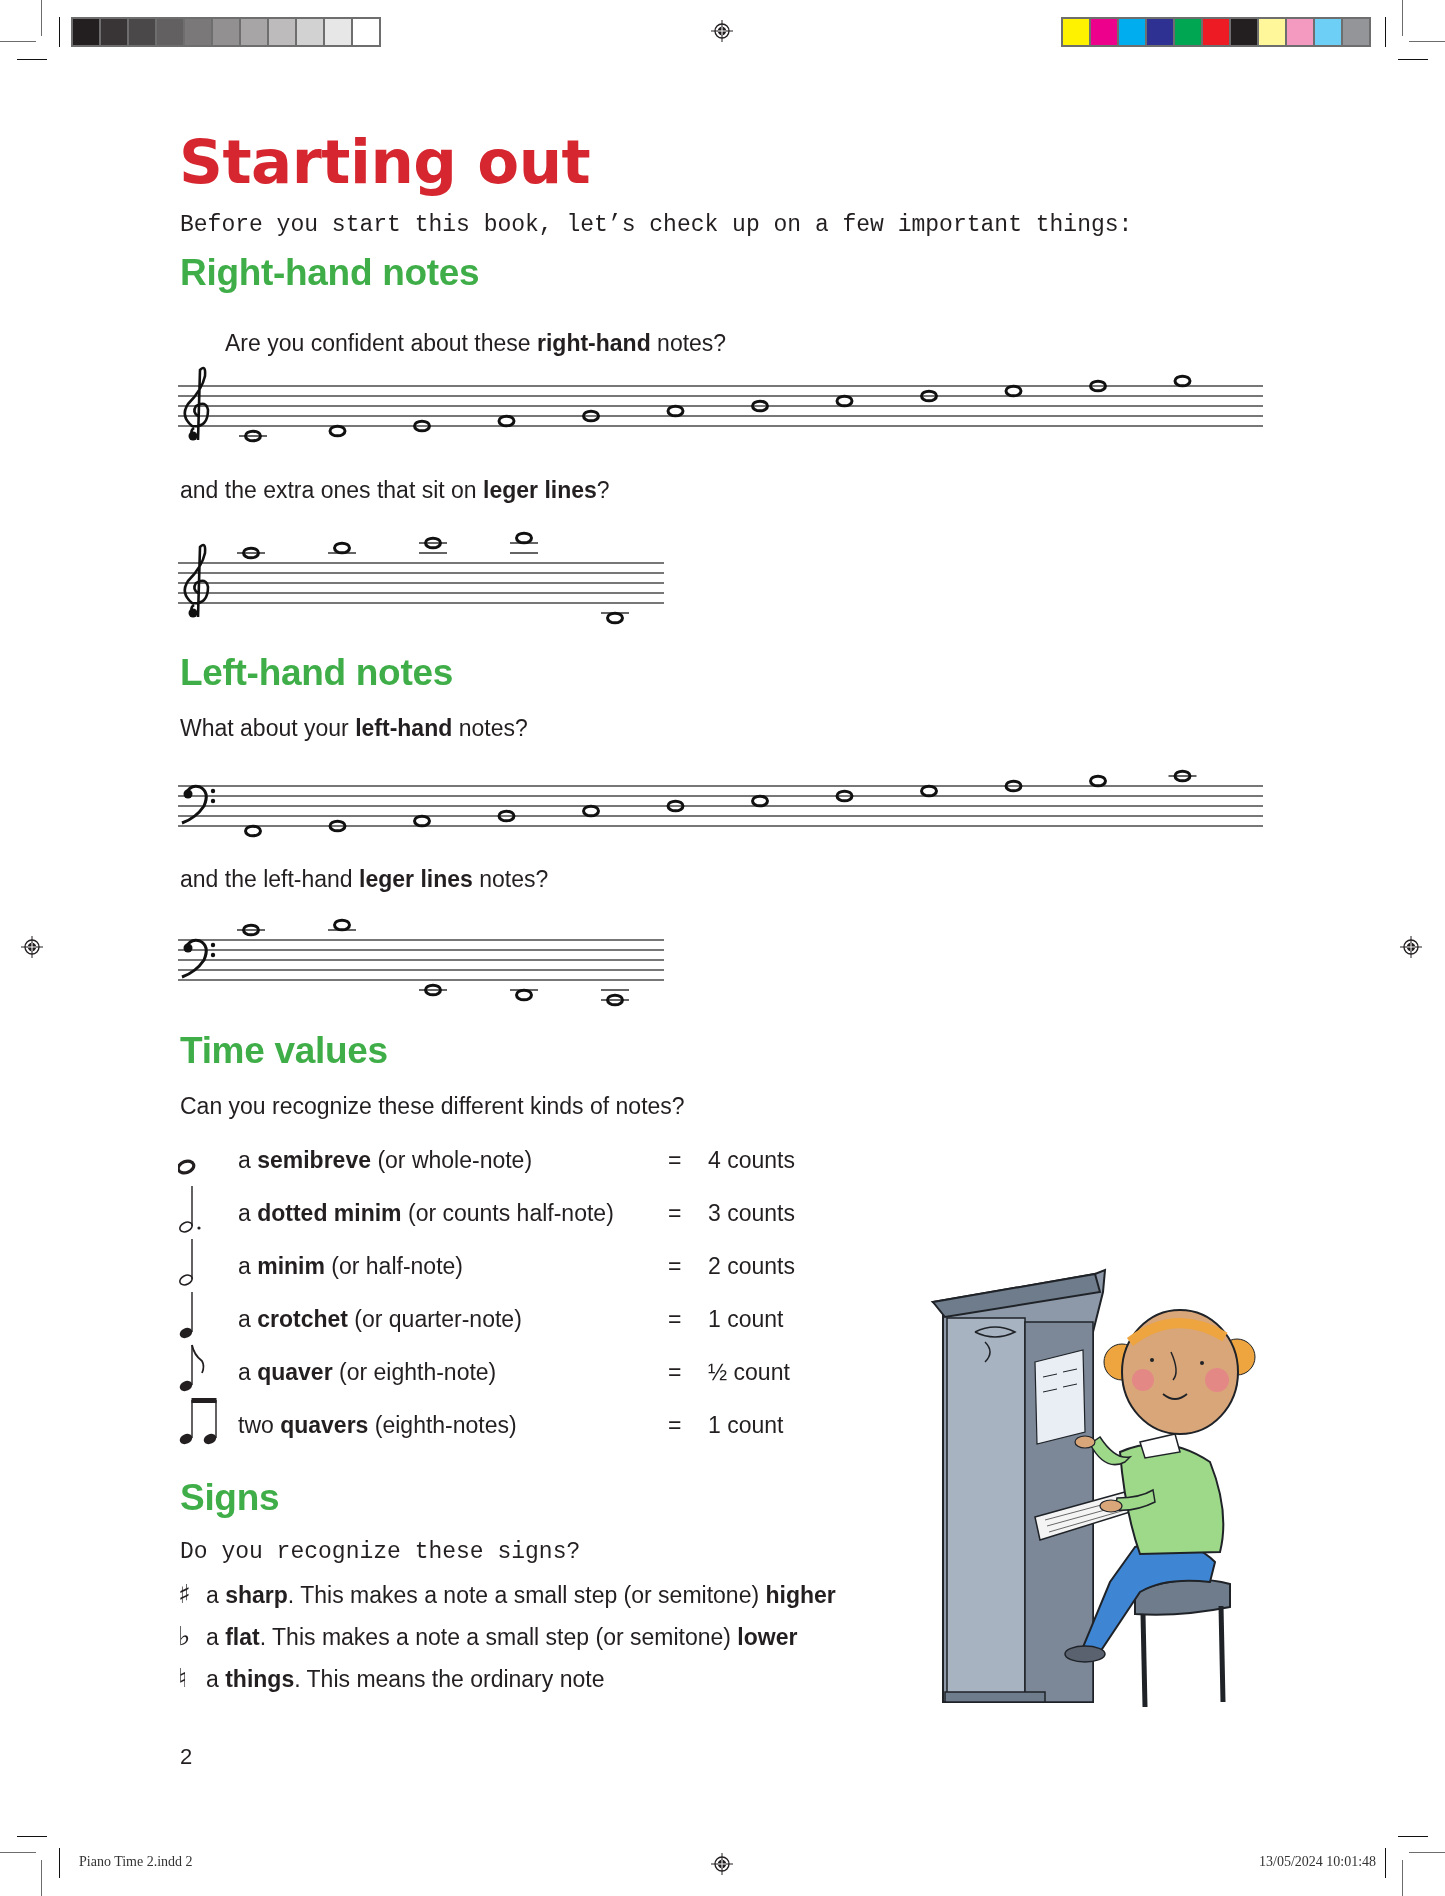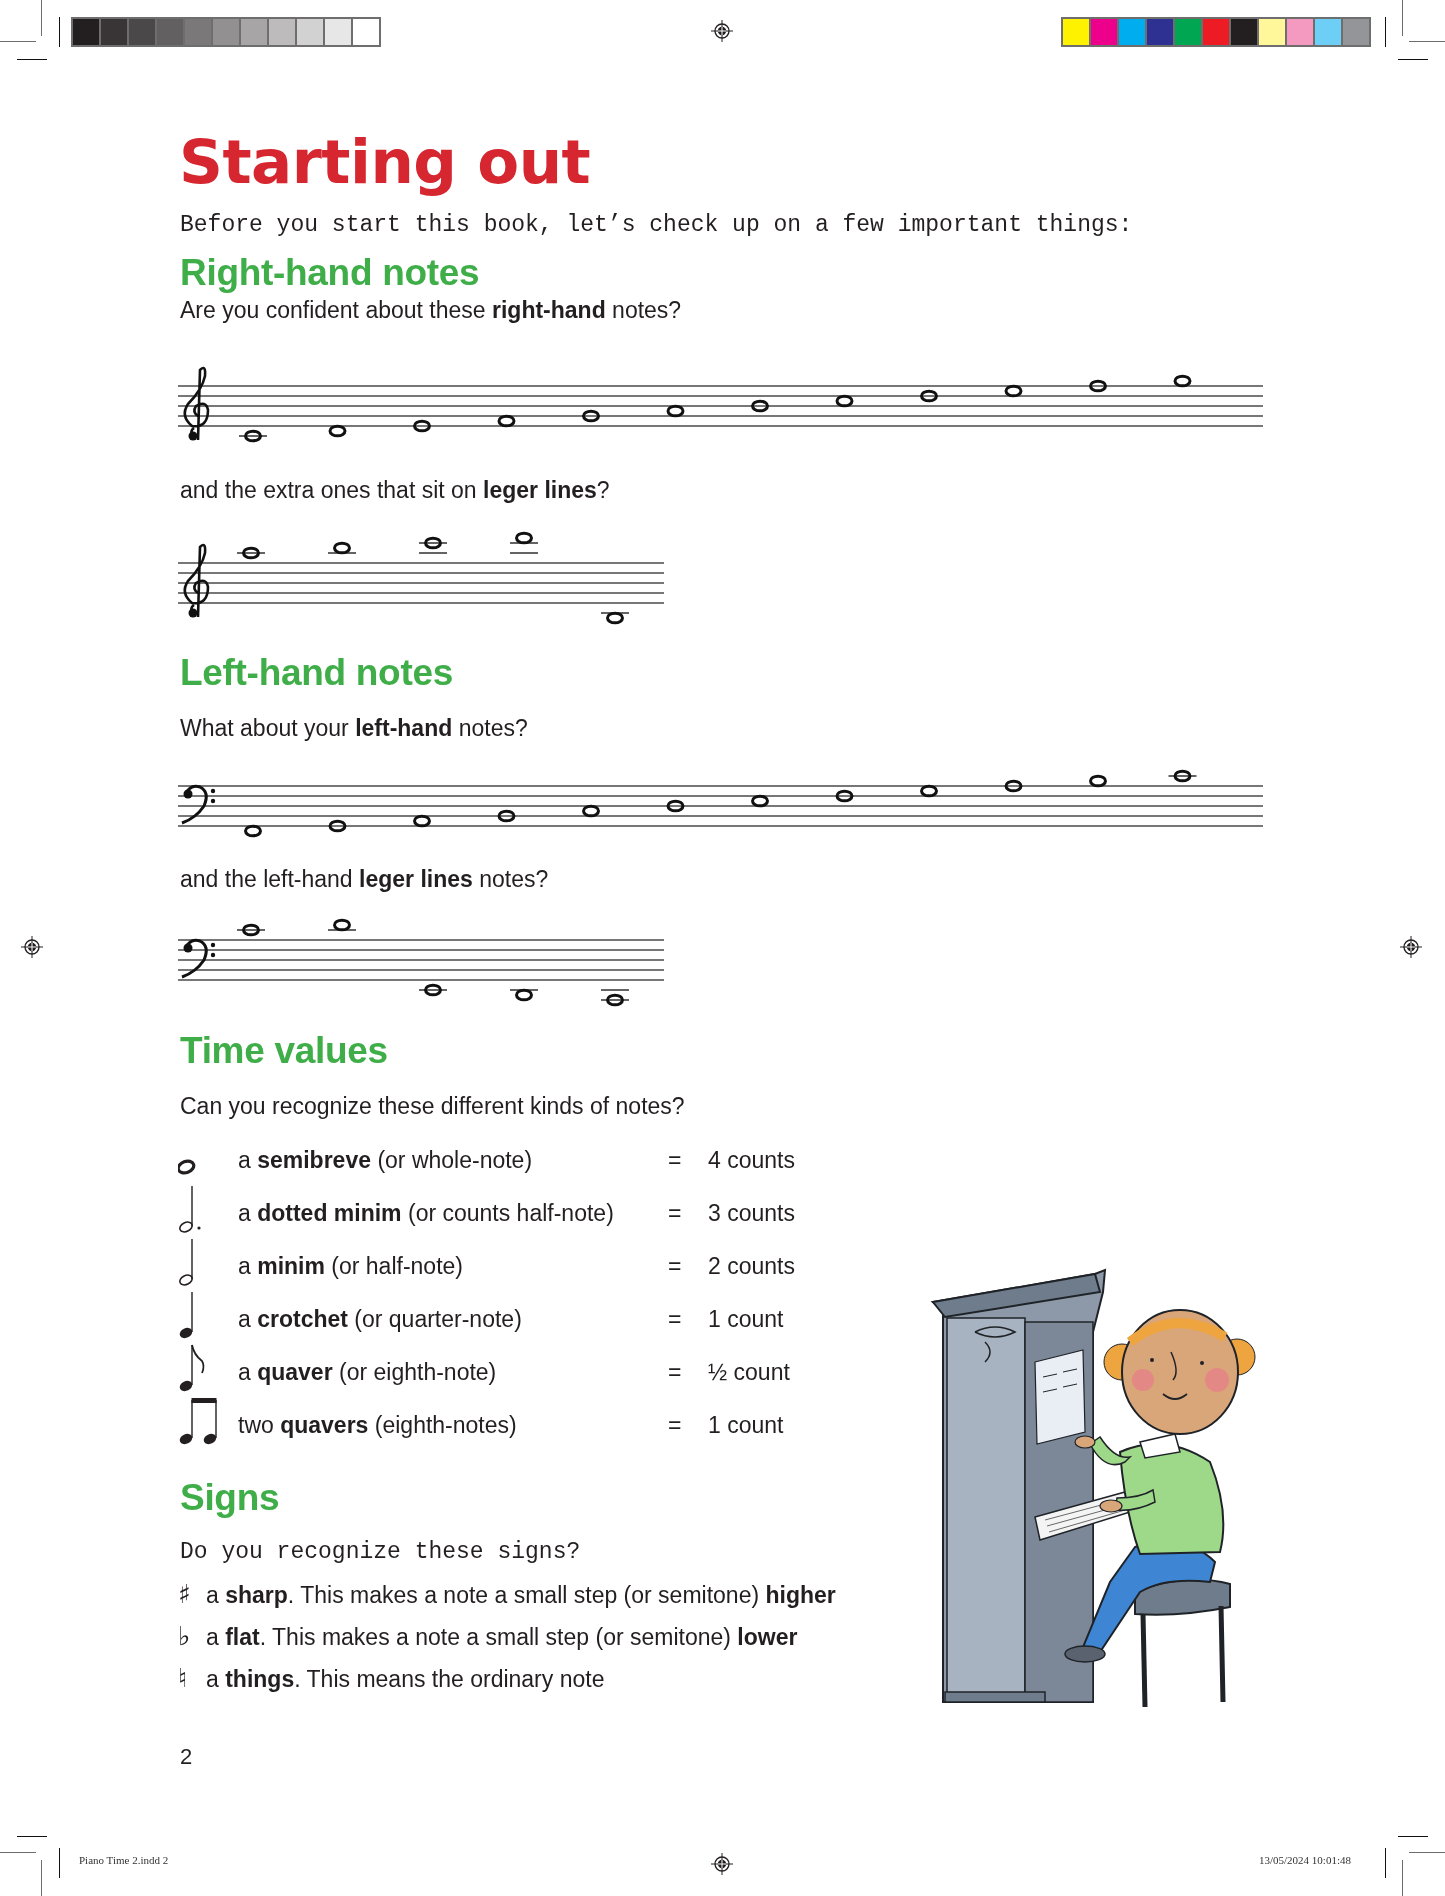--- a/index.html
+++ b/index.html
@@ -23,21 +23,21 @@
   .staff { position: absolute; left: 178px; }
   .tv-row { position: absolute; left: 178px; height: 40px; width: 640px; font-size: 23px;
             font-family: "Liberation Sans", sans-serif; }
   .tv-icon { position: absolute; left: 0; top: -18px; width: 42px; height: 56px; }
   .tv-desc { position: absolute; left: 60px; top: 0; white-space: nowrap; }
   .tv-eq { position: absolute; left: 490px; top: 0; }
   .tv-val { position: absolute; left: 530px; top: 0; white-space: nowrap; }
   .sign-row { position: absolute; left: 178px; font-size: 23px; font-family: "Liberation Sans", sans-serif; white-space: nowrap; }
   .sign-glyph { display: inline-block; width: 28px; font-family: "DejaVu Sans", sans-serif; font-size: 26px; }
   .pagenum { position: absolute; left: 180px; top: 1744px; font-size: 22px; font-family: "Liberation Sans", sans-serif; }
-  .slug { position: absolute; top: 1854px; font-size: 11px; font-family: "Liberation Serif", serif; color: #333; white-space: nowrap; }
+  .slug { position: absolute; top: 1854px; font-size: 14px; font-family: "Liberation Serif", serif; color: #333; white-space: nowrap; }
   .illus { position: absolute; left: 925px; top: 1262px; width: 345px; height: 450px; }
 </style>
 </head>
 <body>
 
 <div>
   <div class="crop" style="left:41px;top:0;width:1px;height:36px;"></div>
   <div class="crop" style="left:0;top:41px;width:36px;height:1px;"></div>
   <div class="crop dark" style="left:59px;top:17px;width:1px;height:30px;"></div>
   <div class="crop dark" style="left:17px;top:59px;width:30px;height:1px;"></div>
@@ -118,21 +118,21 @@
   <line x1="0" y1="11" x2="22" y2="11" stroke="#231f20" stroke-width="1"></line>
   <line x1="11" y1="0" x2="11" y2="22" stroke="#231f20" stroke-width="1"></line>
   <line x1="7" y1="11" x2="15" y2="11" stroke="#fff" stroke-width="1"></line>
   <line x1="11" y1="7" x2="11" y2="15" stroke="#fff" stroke-width="1"></line>
 </svg>
 
 <div class="title">Starting out</div>
 <div class="p" style="top:212px;font-family:Liberation Mono, monospace;">Before you start this book, let’s check up on a few important things:</div>
 
 <div class="h2" style="top:252px;">Right-hand notes</div>
-<div class="p" style="top:297px;"><span>Are you confident about these </span><b>right-hand</b><span> notes?</span></div>
+<div class="p" style="top:330px;margin-left:45px;"><span>Are you confident about these </span><b>right-hand</b><span> notes?</span></div>
 <svg class="staff" id="staff-rh-notes" style="top:356px;" width="1090" height="100">
     <line x1="0" x2="1085" y1="30" y2="30" stroke="#4a4a4a" stroke-width="1.3"></line>
     <line x1="0" x2="1085" y1="40" y2="40" stroke="#4a4a4a" stroke-width="1.3"></line>
     <line x1="0" x2="1085" y1="50" y2="50" stroke="#4a4a4a" stroke-width="1.3"></line>
     <line x1="0" x2="1085" y1="60" y2="60" stroke="#4a4a4a" stroke-width="1.3"></line>
     <line x1="0" x2="1085" y1="70" y2="70" stroke="#4a4a4a" stroke-width="1.3"></line>
     <g>
       <path d="M18 82 Q10 76 16 72 M20 84 L22 14 Q28 8 27 20 Q24 34 10 48 Q2 60 14 70 Q30 72 30 54 Q28 44 18 50 Q14 56 20 60" fill="none" stroke="#111" stroke-width="2.6"></path>
       <circle cx="15" cy="80" r="4.5" fill="#111"></circle>
     </g>

